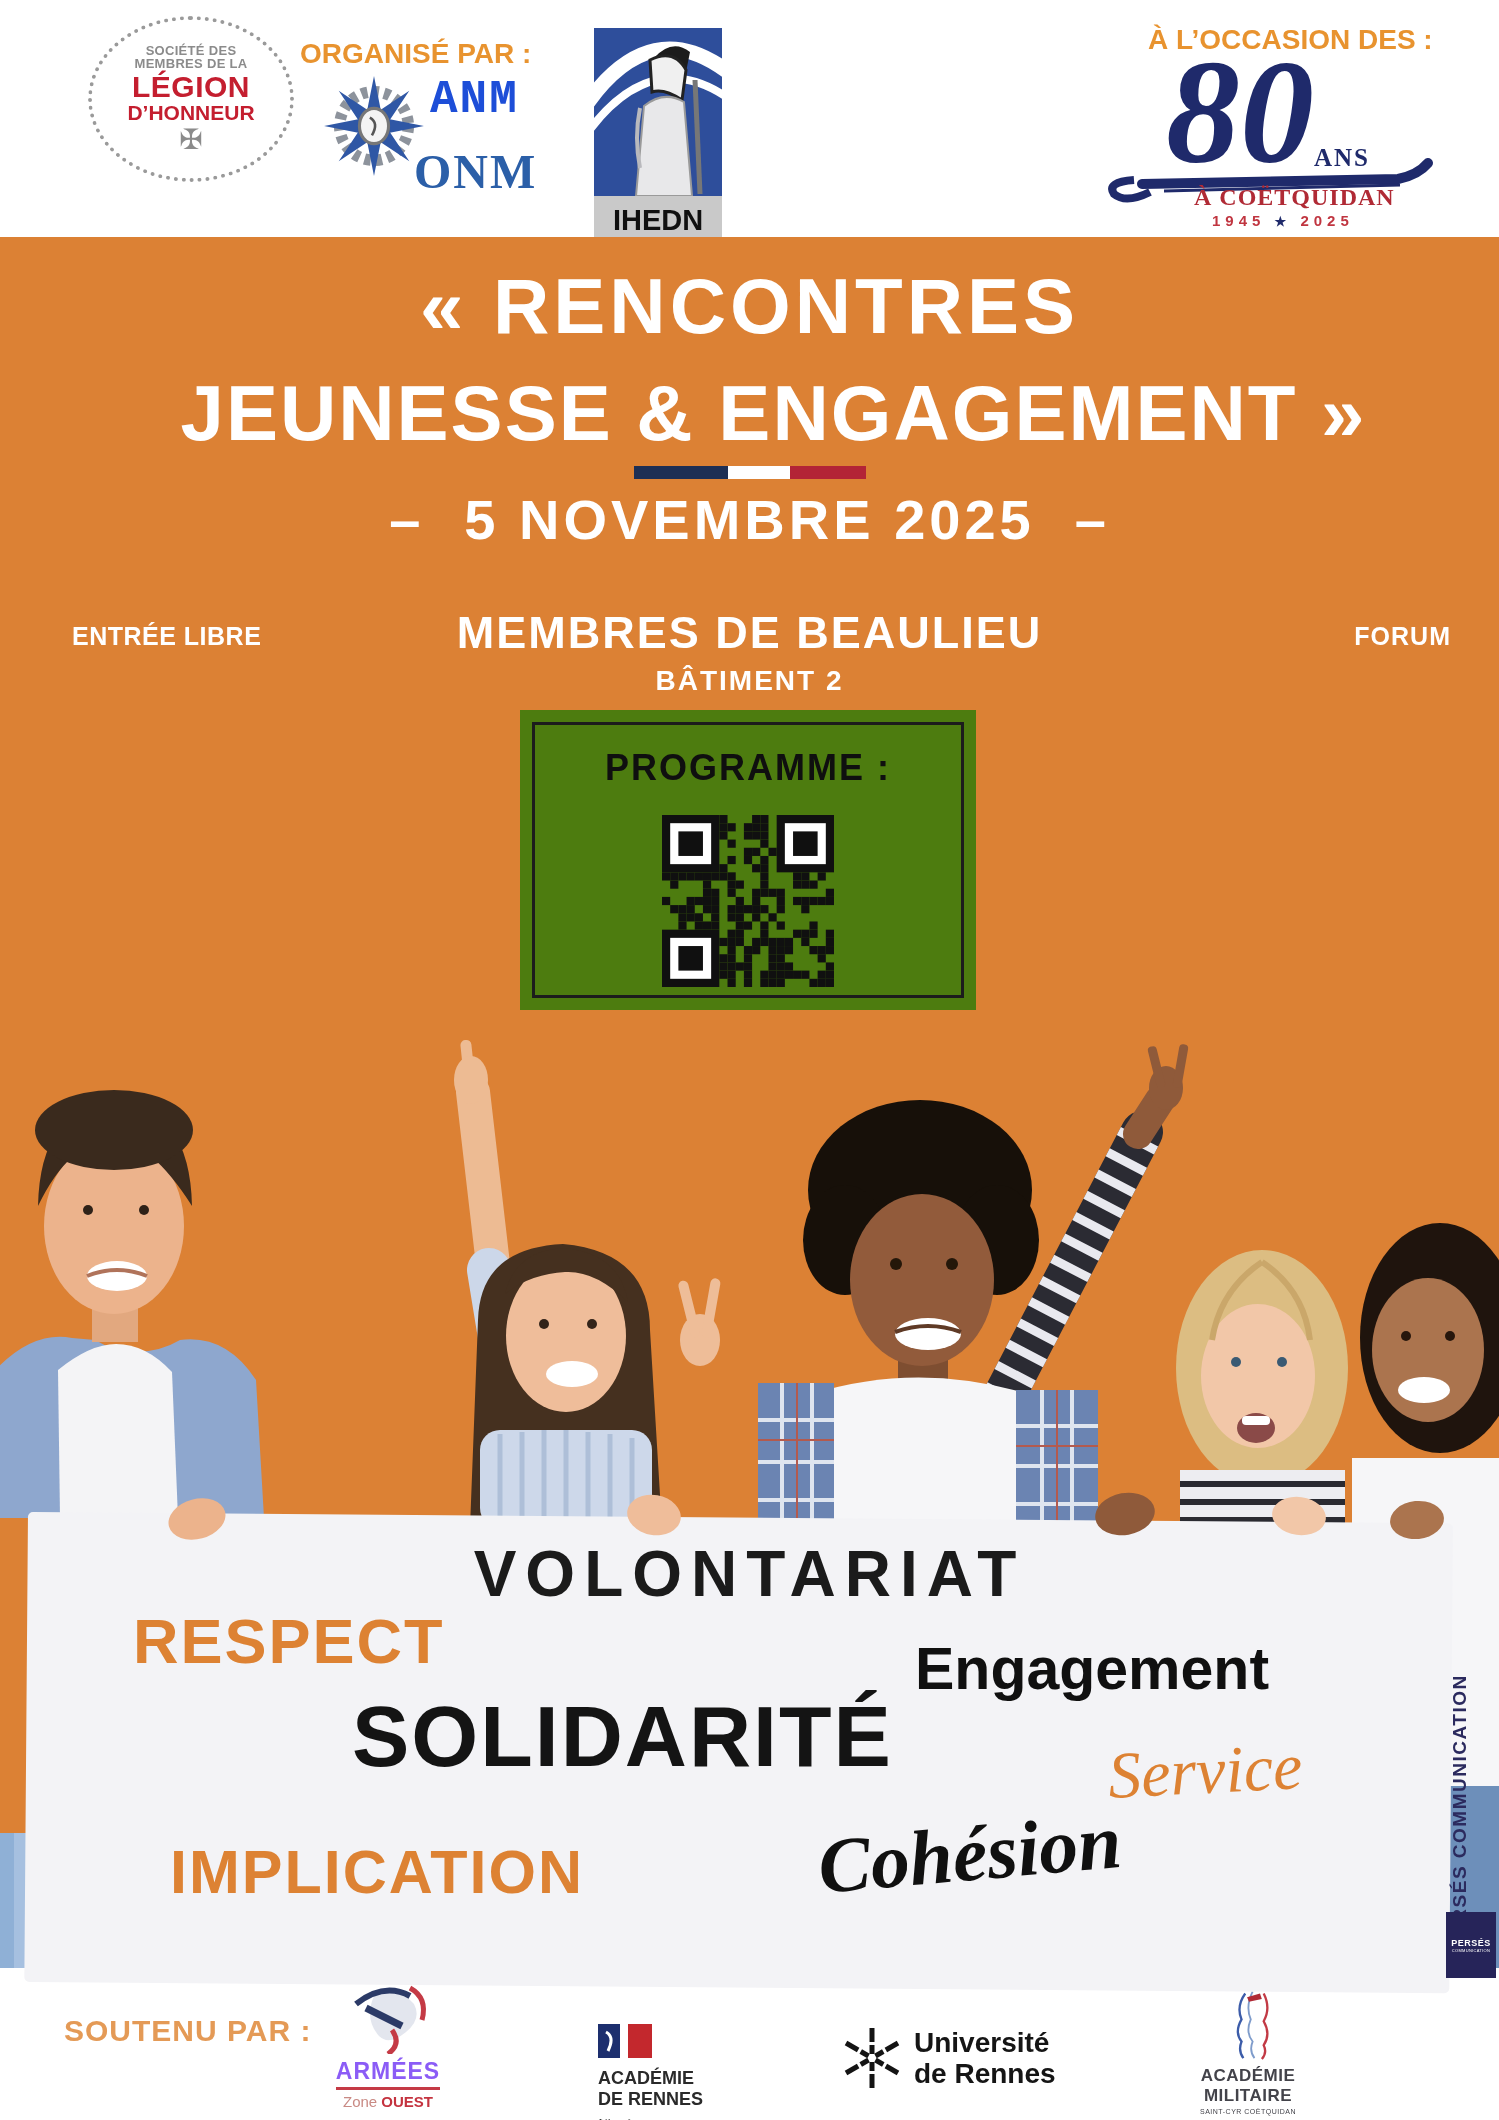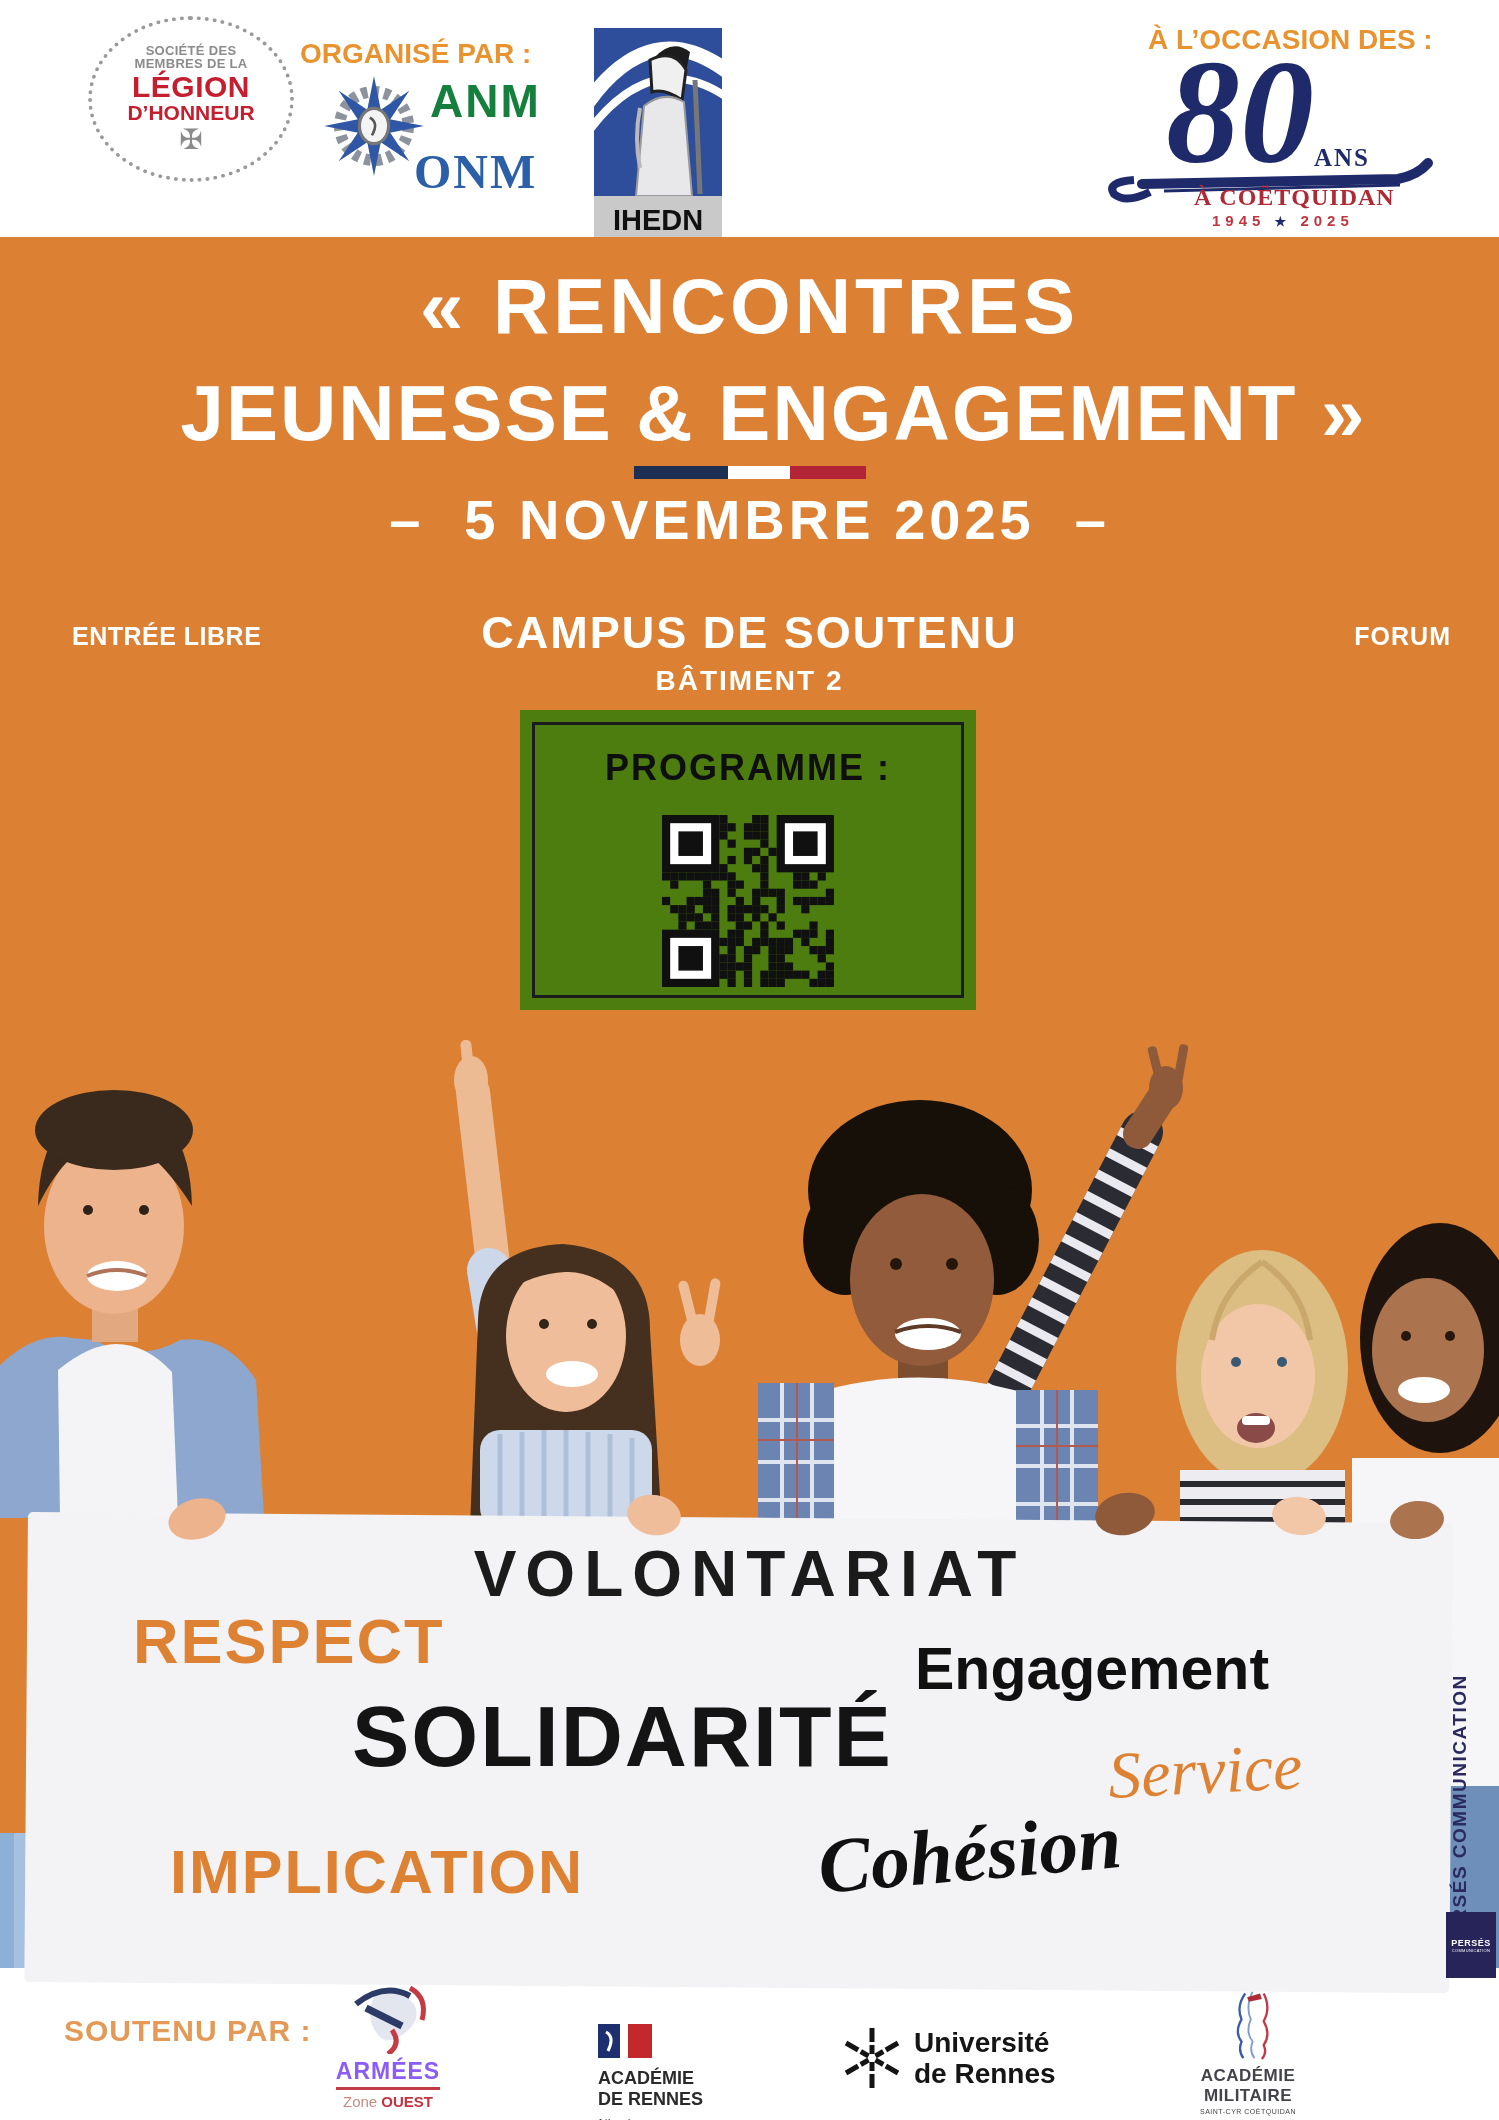--- a/index.html
+++ b/index.html
@@ -11,22 +11,22 @@
   .smlh{position:absolute;left:88px;top:8px;width:198px;height:158px;border:4px dotted #9a9a9a;
         border-radius:50%;display:flex;flex-direction:column;align-items:center;justify-content:center;
         text-align:center;line-height:1.05;background:#fff;}
   .smlh-top{font-size:13px;color:#8b8b8b;font-weight:700;letter-spacing:.3px;}
   .smlh-name1{font-size:30px;color:#c41e2f;font-weight:800;letter-spacing:.5px;}
   .smlh-name2{font-size:21px;color:#c41e2f;font-weight:800;}
   .smlh-cross{font-size:28px;color:#8b8b8b;line-height:1;margin-top:2px;}
   .organise{position:absolute;left:300px;top:30px;width:280px;font-size:28px;font-weight:800;color:#e8932f;}
   .anm{position:absolute;left:322px;top:66px;width:255px;height:108px;}
   .anm-star{position:absolute;left:0;top:0;}
-  .anm-t{position:absolute;left:108px;top:0px;font-family:Liberation Sans, sans-serif;font-weight:700;
-         font-size:46px;color:#15803d;letter-spacing:2px;}
+  .anm-t{position:absolute;left:108px;top:0px;font-family:Liberation Mono, monospace;font-weight:700;
+         font-size:46px;color:#1d4ed8;letter-spacing:2px;}
   .onm-t{position:absolute;left:92px;top:50px;font-family:"Liberation Serif",serif;font-weight:700;
          font-size:48px;color:#2b5fa8;letter-spacing:2px;margin-top:20px;}
   .ihedn{position:absolute;left:594px;top:20px;width:128px;height:216px;}
   .ihedn-art{position:absolute;left:0;top:0;width:128px;height:168px;background:#2e4e9b;overflow:hidden;}
   .ihedn-label{position:absolute;left:0;top:168px;width:128px;height:48px;background:#c9c9c9;
                display:flex;align-items:center;justify-content:center;font-size:29px;font-weight:800;color:#101010;}
   .occasion{position:absolute;left:1148px;top:16px;width:320px;font-size:28px;font-weight:800;color:#e8932f;}
   .eighty{position:absolute;left:1100px;top:46px;width:345px;height:185px;}
   .e80{position:absolute;left:66px;top:-16px;font-family:"Liberation Serif",serif;font-style:italic;
        font-weight:700;font-size:148px;color:#1f2a6b;line-height:1;}
@@ -173,21 +173,21 @@
       <div class="flag-r"></div>
     </div>
 
     <div class="daterow">
       <span>–</span>
       <span>5 NOVEMBRE 2025</span>
       <span>–</span>
     </div>
 
     <div class="entree">ENTRÉE LIBRE</div>
-    <div class="campus">CAMPUS DE SOUTENU</div>
+    <div class="campus">MEMBRES DE BEAULIEU</div>
     <div class="forum">FORUM</div>
     <div class="batiment">BÂTIMENT 2</div>
 
     <div class="progbox">
       <div class="proginner">
         <div class="proglabel">PROGRAMME :</div>
         <div class="qrwrap">
           <svg id="qr" width="172" height="172" viewBox="0 0 168 168">
               <rect x="56" y="0" width="8" height="8" fill="#101010"></rect>
               <rect x="88" y="0" width="8" height="8" fill="#101010"></rect>

